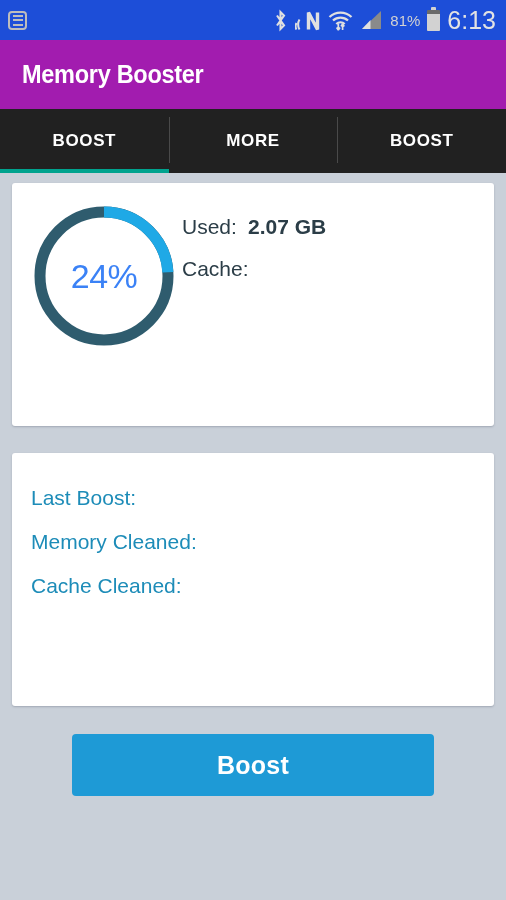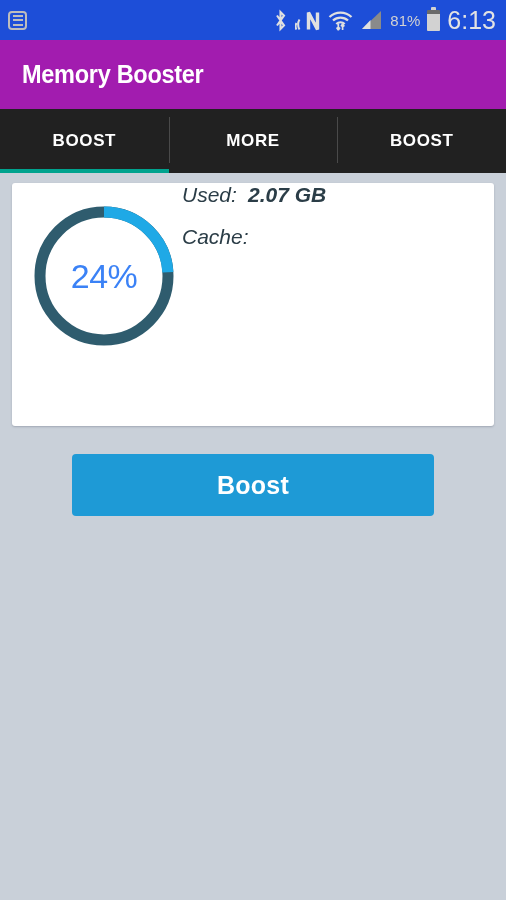--- a/index.html
+++ b/index.html
@@ -174,22 +174,22 @@
     display: flex;
     align-items: center;
     justify-content: center;
     font-size: 34px;
     color: #3b82f6;
     letter-spacing: -0.5px;
   }
 
   
   #mem-stats {
+    padding-top: 32px;
     flex: 1;
-    font-style: italic;
   }
   .stat-row {
     display: flex;
     align-items: baseline;
     font-size: 21px;
     margin-bottom: 18px;
   }
   .stat-row .k { color: #2b3d47; width: 66px; }
   .stat-row .v { color: #2b3d47; font-weight: bold; }
   .stat-row.free .k { color: #3ab0e6; }
@@ -307,17 +307,22 @@
       <div class="stat-row">
         <span class="k">Used:</span>
         <span class="v">2.07 GB</span>
       </div>
       <div class="stat-row">
         <span class="k">Cache:</span>
       </div>
     </div>
   </div>
 
+  <div id="boost-info-card" class="card">
+    <div class="info-row">Last Boost:</div>
+    <div class="info-row">Memory Cleaned:</div>
+    <div class="info-row">Cache Cleaned:</div>
+  </div>
 
   <div id="boost-button-wrap">
     <button id="boost-button">Boost</button>
   </div>
 </div>
 
 </body></html>

